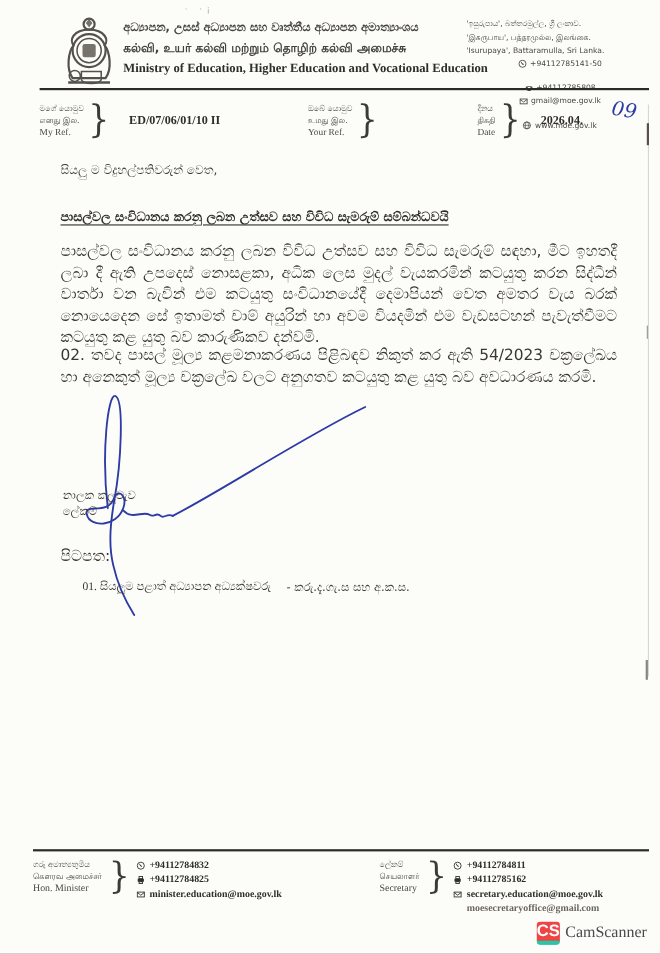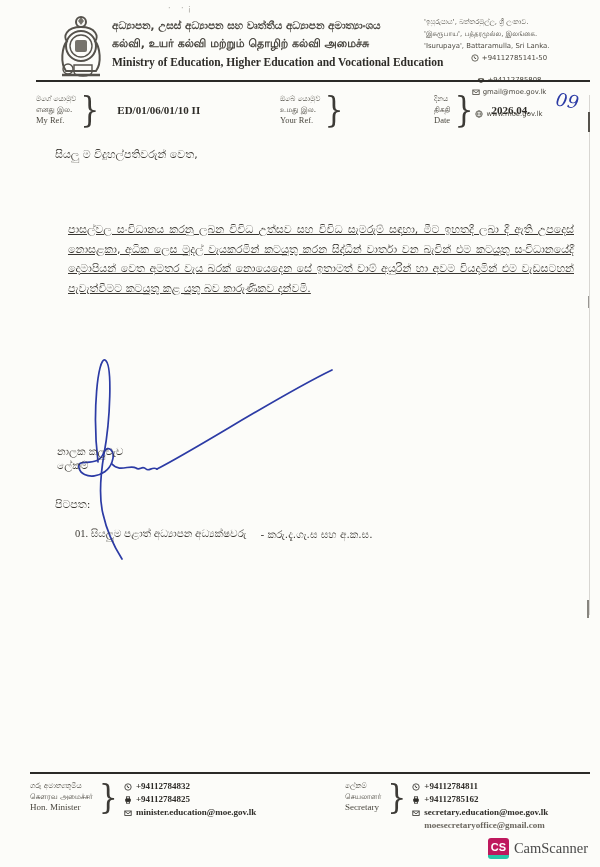--- a/index.html
+++ b/index.html
@@ -23,45 +23,45 @@
   .refs{position:absolute;left:0;top:88px;width:600px;height:50px;font-size:7.2px;color:#4a473f;}
   .refgroup{position:absolute;display:flex;align-items:center;gap:4px;}
   .reflabels div{line-height:10.5px;white-space:nowrap;}
   .reflabels .en{font-family:Liberation Serif, serif;font-size:8.5px;}
   .brace{font-family:"DejaVu Serif",serif;font-size:30px;font-weight:200;color:#3c3a36;line-height:1;transform:scaleY(1.15);}
   .refvalue{font-family:"Liberation Serif",serif;font-size:11px;font-weight:bold;color:#2f2d29;margin-left:14px;white-space:nowrap;}
   .date-hand{position:absolute;left:556px;top:90px;font-size:18px;color:#2c3ba5;font-style:italic;transform:rotate(9deg);font-family:"DejaVu Serif",serif;}
   
   .addressee{position:absolute;left:55px;top:148px;font-size:11px;color:#3a3732;}
   .subject{position:absolute;left:55px;top:190px;font-size:11.5px;font-weight:bold;color:#2f2d29;text-decoration:underline;text-underline-offset:3px;}
-  .para{position:absolute;left:68px;width:506px;font-size:11px;line-height:19.5px;text-align:justify;color:#3a3732;text-decoration:underline;}
+  .para{position:absolute;left:55px;width:506px;font-size:14px;line-height:19.5px;text-align:justify;color:#3a3732;}
   .para1{top:220px;}
   .para2{top:314px;}
   
   .signature-svg{position:absolute;left:40px;top:352px;width:300px;height:215px;}
   .signatory{position:absolute;left:57px;top:444px;font-size:10.5px;line-height:14px;color:#3a3732;}
   
-  .copies-heading{position:absolute;left:55px;top:498px;font-size:11px;color:#3a3732;}
+  .copies-heading{position:absolute;left:55px;top:498px;font-size:14px;color:#3a3732;}
   .copy-line{position:absolute;left:75px;top:528px;font-size:10.5px;color:#3a3732;display:flex;gap:14px;}
   .copy-line .en-num{font-family:"Liberation Serif",serif;}
   
   .rule-bottom{position:absolute;left:30px;top:772px;width:560px;height:2px;background:#2b2a27;}
   .fblock{position:absolute;top:780px;display:flex;gap:6px;align-items:flex-start;}
   .fblock.left{left:30px;}
   .fblock.right{left:345px;}
   .flabels div{font-size:7.3px;line-height:11px;color:#4a473f;white-space:nowrap;}
   .flabels .en{font-family:Liberation Serif, serif;font-size:9px;}
   .fbrace{font-family:"DejaVu Serif",serif;font-size:30px;color:#3c3a36;line-height:1.1;transform:scaleY(1.1);}
   .fvalues{font-family:Liberation Serif, serif;font-size:9px;font-weight:bold;color:#2f2d29;line-height:13px;}
   .fvalues .vrow{display:flex;align-items:center;gap:4px;white-space:nowrap;}
   .fvalues .vrow.faded{color:#6b675f;}
   
   .camscanner{position:absolute;right:12px;bottom:8px;display:flex;align-items:center;gap:5px;}
-  .cs-badge{width:21px;height:17px;background:#be185d;border-bottom:4px solid #27c6a8;border-radius:3px;
-    color:#fff;font-weight:bold;font-size:11px;display:flex;align-items:center;justify-content:center;
+  .cs-badge{width:21px;height:17px;background:#ef4444;border-bottom:4px solid #27c6a8;border-radius:3px;
+    color:#fff;font-weight:bold;font-size:15px;display:flex;align-items:center;justify-content:center;
     font-family:"Liberation Sans",sans-serif;}
   .cs-name{font-family:"Liberation Serif",serif;font-size:14.5px;color:#4a4a4a;}
   
   .edge-line{position:absolute;left:589px;top:95px;width:1px;height:520px;background:#b9b7b2;opacity:.55;}
   .tick{position:absolute;background:#55524c;}
   .smudge{position:absolute;left:168px;top:4px;font-size:8px;color:#8d8a83;opacity:.7;letter-spacing:4px;}
 </style>
 </head>
 <body>
 
@@ -133,21 +133,21 @@
   <div class="rule-top"></div>
 
   <div class="refs">
     <div class="refgroup" style="left:36px;top:6px;">
       <div class="reflabels">
         <div>මගේ යොමුව</div>
         <div>எனது இல.</div>
         <div class="en">My Ref.</div>
       </div>
       <span class="brace">}</span>
-      <span class="refvalue">ED/01/06/01/10 II</span>
+      <span class="refvalue">ED/07/06/01/10 II</span>
     </div>
     <div class="refgroup" style="left:280px;top:6px;">
       <div class="reflabels">
         <div>ඔබේ යොමුව</div>
         <div>உமது இல.</div>
         <div class="en">Your Ref.</div>
       </div>
       <span class="brace">}</span>
     </div>
     <div class="refgroup" style="left:434px;top:6px;">
@@ -156,21 +156,23 @@
         <div>திகதி</div>
         <div class="en">Date</div>
       </div>
       <span class="brace">}</span>
       <span class="refvalue">2026.04.</span>
     </div>
   </div>
   <div class="date-hand">09</div>
 
   <div class="addressee">සියලු ම විදුහල්පතිවරුන් වෙත,</div>
+  <div class="subject">පාසල්වල සංවිධානය කරනු ලබන උත්සව සහ විවිධ සැමරුම් සම්බන්ධවයි</div>
   <div class="para para1">පාසල්වල සංවිධානය කරනු ලබන විවිධ උත්සව සහ විවිධ සැමරුම් සඳහා, මීට ඉහතදී ලබා දී ඇති උපදෙස් නොසළකා, අධික ලෙස මුදල් වැයකරමින් කටයුතු කරන සිද්ධීන් වාර්තා වන බැවින් එම කටයුතු සංවිධානයේදී දෙමාපියන් වෙත අමතර වැය බරක් නොයෙදෙන සේ ඉතාමත් චාම් අයුරින් හා අවම වියදමින් එම වැඩසටහන් පැවැත්වීමට කටයුතු කළ යුතු බව කාරුණිකව දන්වමි.</div>
+  <div class="para para2">02. තවද පාසල් මූල්‍ය කළමනාකරණය පිළිබඳව නිකුත් කර ඇති 54/2023 චක්‍රලේඛය හා අනෙකුත් මූල්‍ය චක්‍රලේඛ වලට අනුගතව කටයුතු කළ යුතු බව අවධාරණය කරමි.</div>
 
   <svg class="signature-svg" viewBox="0 0 300 215">
     <g fill="none" stroke="#2c3ba5" stroke-width="1.7" stroke-linecap="round">
       <path d="M58 110 C52 60 58 5 65 8 C73 12 70 70 64 102 C61 120 58 142 63 162 C67 180 75 196 82 207"></path>
       <path d="M64 100 C58 118 36 104 39 116 C42 128 66 127 72 110 C76 99 68 92 64 100"></path>
       <path d="M72 112 C80 121 90 112 96 116 C100 119 102 113 106 117 C109 120 112 114 117 117"></path>
       <path d="M117 117 C160 95 238 44 292 18"></path>
     </g>
   </svg>
   <div class="signatory">

